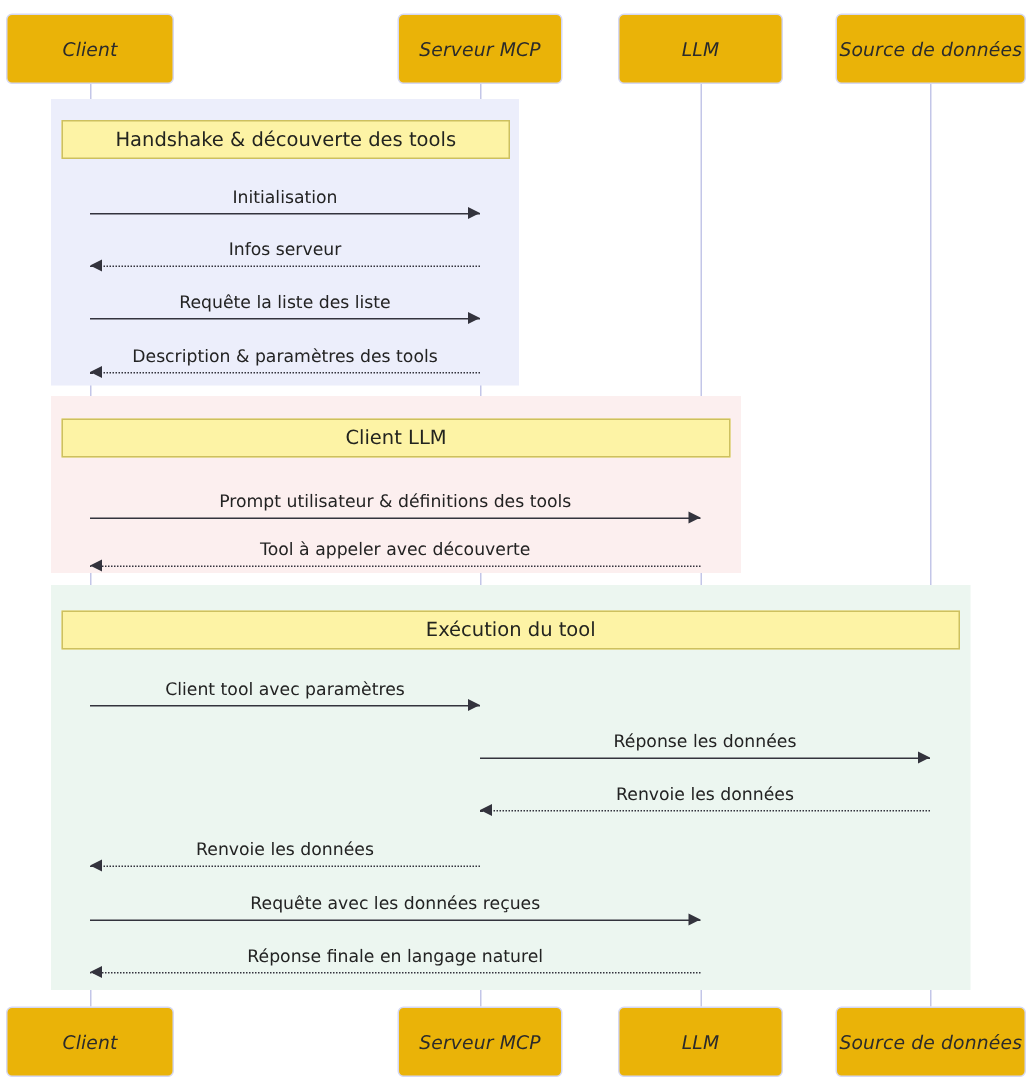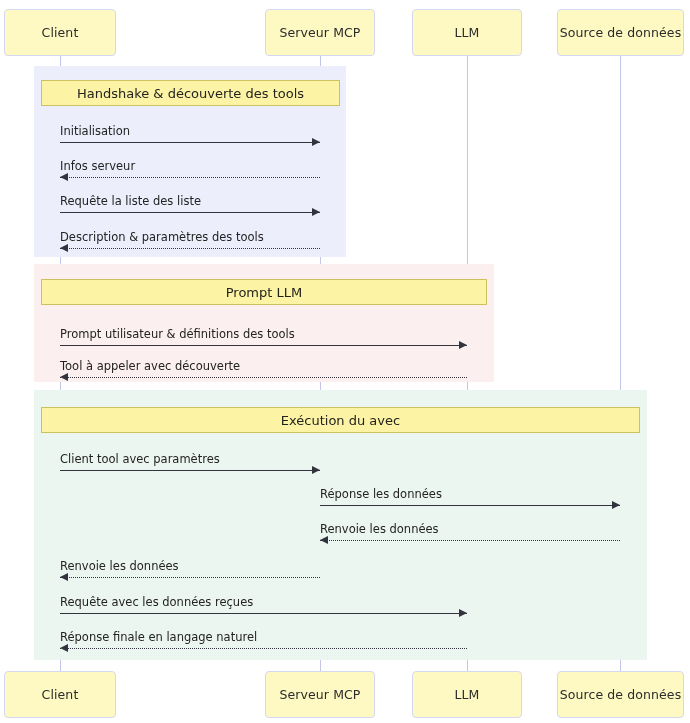--- a/index.html
+++ b/index.html
@@ -26,27 +26,28 @@
     width: 1px;
     background: #c3c6e8;
     top: 56px;
     height: 615px;
   }
 
   
   .participant {
     position: absolute;
     height: 47px;
-    background: #fef9c3;
+    background: #eab308;
     border: 1px solid #d5d8f3;
     border-radius: 4px;
     box-sizing: border-box;
     display: flex;
     align-items: center;
     justify-content: center;
+    font-style: italic;
   }
   .participant .plabel {
     font-size: 12.5px;
     color: #2b2b2b;
     letter-spacing: .1px;
     white-space: nowrap;
   }
 
   
   .region {
@@ -98,21 +99,21 @@
   .arrow-head.right {
     border-left: 8px solid #33333d;
   }
   .arrow-head.left {
     border-right: 8px solid #33333d;
   }
   .msg-label {
     position: absolute;
     top: -18px;
     width: 100%;
-    text-align: left;
+    text-align: center;
     font-size: 11.5px;
     color: #232323;
     white-space: nowrap;
   }
 </style>
 </head>
 <body>
 
 <div id="diagram">
   <div id="lifelines">
@@ -121,25 +122,25 @@
       <div class="lifeline" style="left: 467px;"></div>
       <div class="lifeline" style="left: 620px;"></div>
     </div>
   <div id="regions">
       <div class="region lavender" style="left: 34px; top: 66px; width: 312px; height: 191px;"></div>
       <div class="region-title" style="left: 41px; top: 80px; width: 299px;">
         <span class="rlabel">Handshake &amp; découverte des tools</span>
       </div>
       <div class="region pink" style="left: 34px; top: 264px; width: 460px; height: 118px;"></div>
       <div class="region-title" style="left: 41px; top: 279px; width: 446px;">
-        <span class="rlabel">Prompt LLM</span>
+        <span class="rlabel">Client LLM</span>
       </div>
       <div class="region green" style="left: 34px; top: 390px; width: 613px; height: 270px;"></div>
       <div class="region-title" style="left: 41px; top: 407px; width: 599px;">
-        <span class="rlabel">Exécution du avec</span>
+        <span class="rlabel">Exécution du tool</span>
       </div>
     </div>
   <div id="messages">
       <div class="message" style="left: 60px; top: 142px; width: 260px;">
         <div class="msg-line" style="width: 260px;"></div>
         <div class="arrow-head right" style="left: 252px;"></div>
         <div class="msg-label">Initialisation</div>
       </div>
       <div class="message" style="left: 60px; top: 177px; width: 260px;">
         <div class="msg-line dashed" style="width: 260px;"></div>

